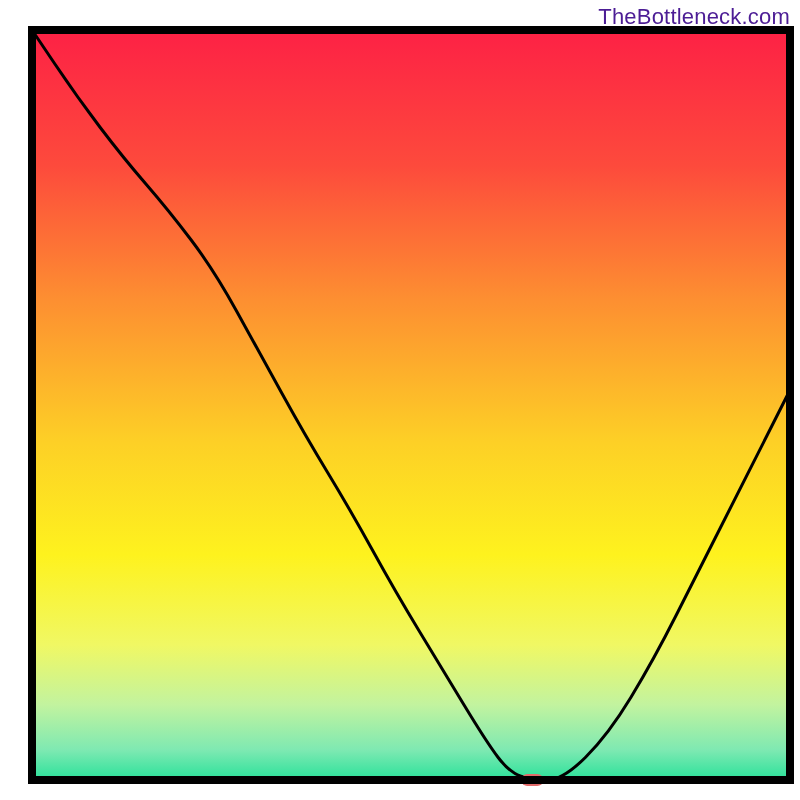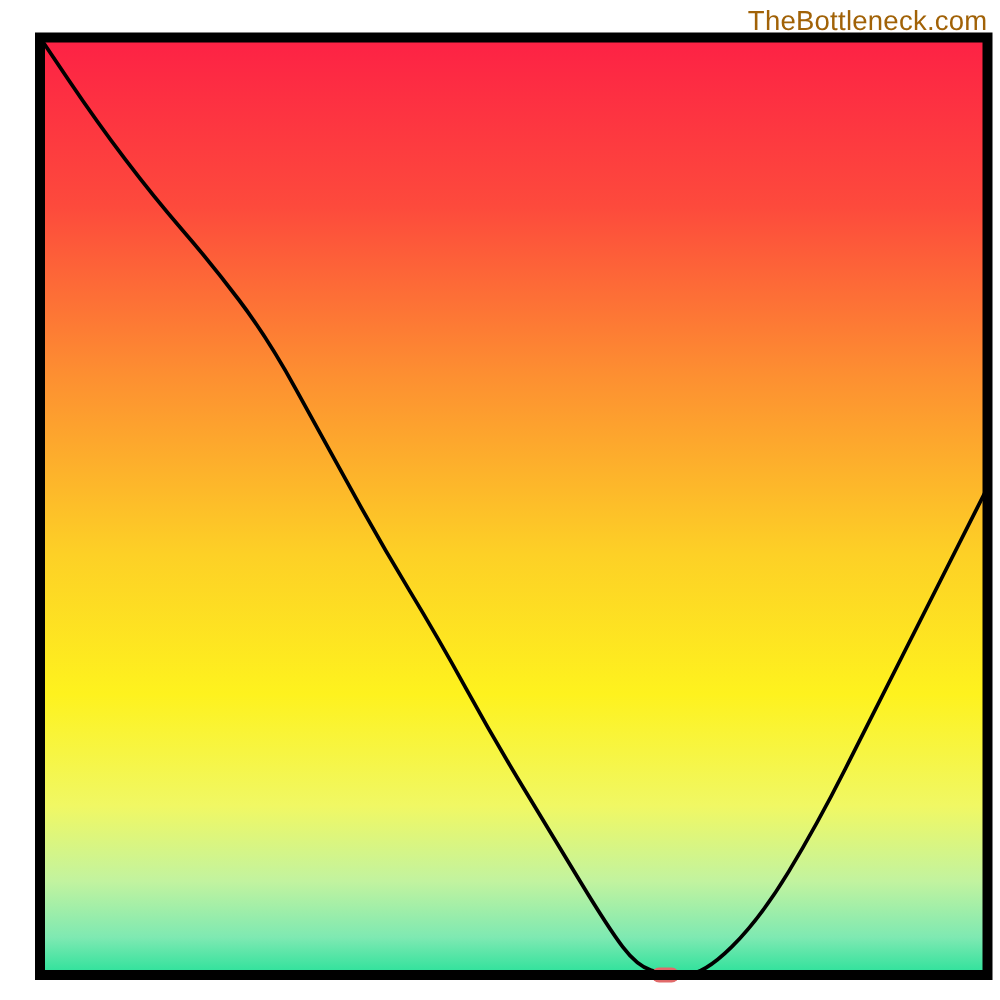--- a/index.html
+++ b/index.html
@@ -13,21 +13,21 @@
   }
   .wrap {
     position: relative;
     width: 800px;
     height: 800px;
   }
   .watermark {
     position: absolute;
     top: 4px;
     right: 10px;
-    color: #a16207;
+    color: #4c1d95;
     font-size: 22px;
     font-weight: 400;
     letter-spacing: 0.2px;
   }
   svg { display: block; }
 </style>
 </head>
 <body>
 
 <div class="wrap">

